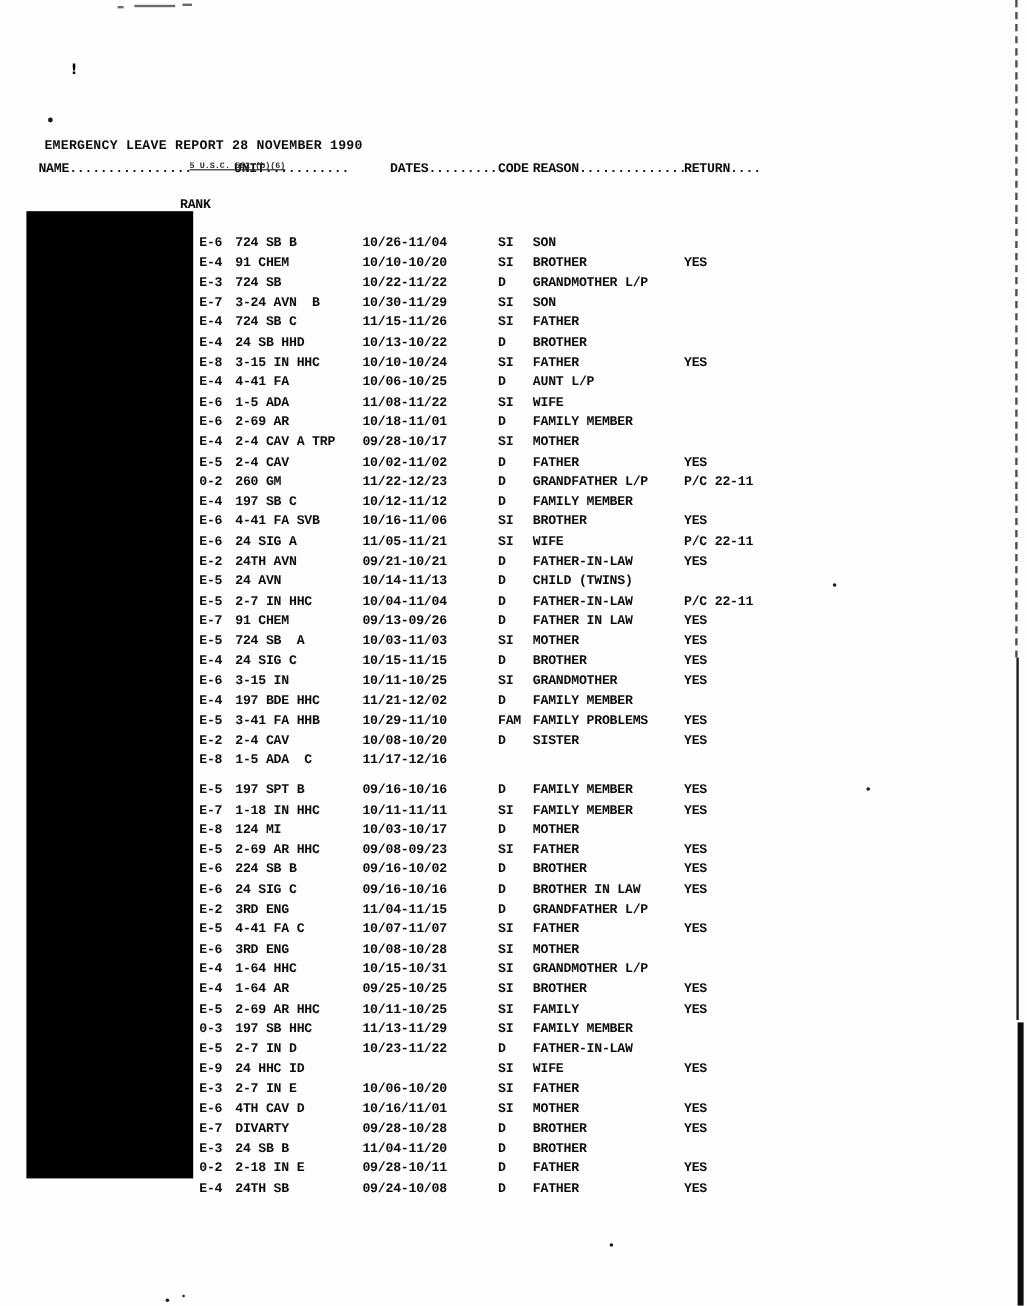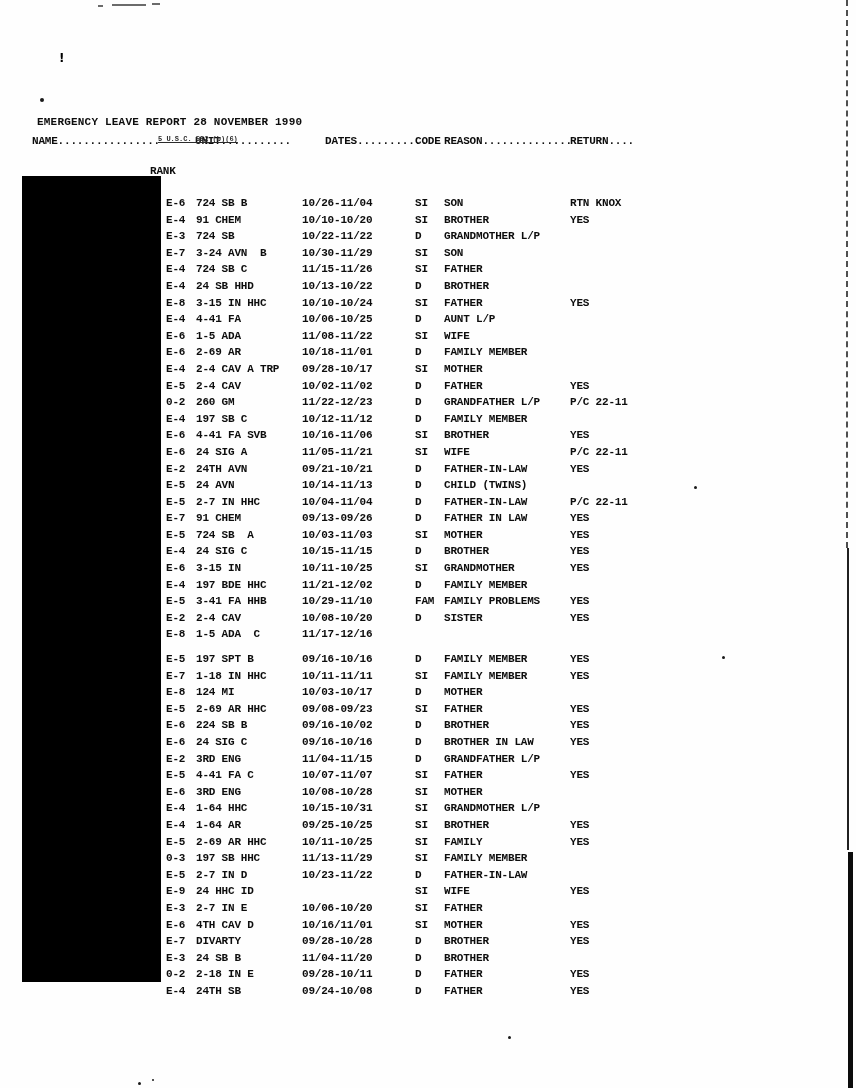--- a/index.html
+++ b/index.html
@@ -102,21 +102,20 @@
 
   <div class="redaction"></div>
 
   <div class="rows">
       <div class="row">
         <span class="cell c-rank">E-6</span>
         <span class="cell c-unit">724 SB B</span>
         <span class="cell c-dates">10/26-11/04</span>
         <span class="cell c-code">SI</span>
         <span class="cell c-reason">SON</span>
-        <span class="cell c-return">RTN KNOX</span>
       </div>
       <div class="row">
         <span class="cell c-rank">E-4</span>
         <span class="cell c-unit">91 CHEM</span>
         <span class="cell c-dates">10/10-10/20</span>
         <span class="cell c-code">SI</span>
         <span class="cell c-reason">BROTHER</span>
         <span class="cell c-return">YES</span>
       </div>
       <div class="row">

